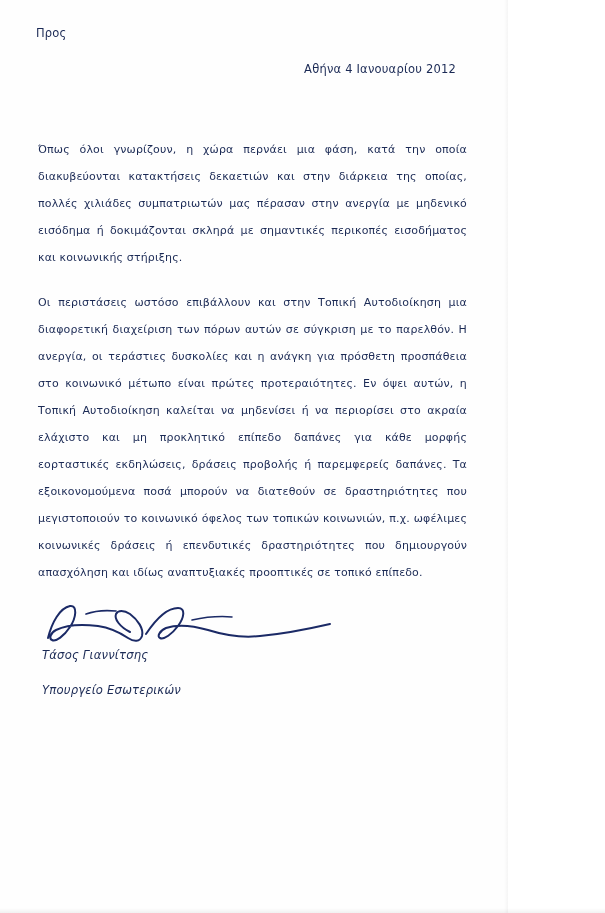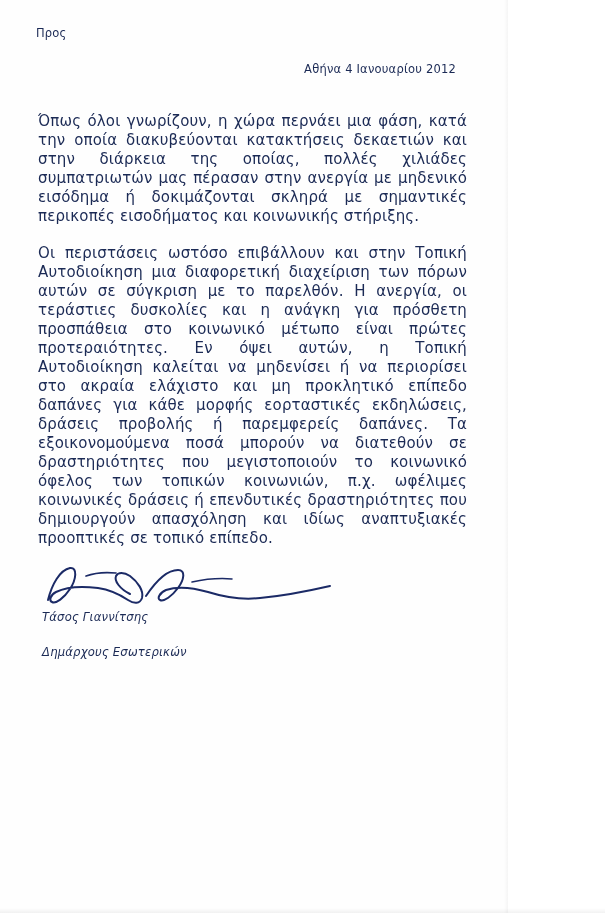--- a/index.html
+++ b/index.html
@@ -33,26 +33,26 @@
     margin-bottom: 22px;
   }
   .addr-recipient {
     margin-bottom: 42px;
   }
   .date-line {
     text-align: right;
     font-size: 11.5px;
     color: #1b2a55;
     padding-right: 14px;
-    margin-bottom: 36px;
+    margin-bottom: 60px;
     letter-spacing: 0.2px;
   }
   .para {
-    font-size: 15px;
-    line-height: 19px;
+    font-size: 11px;
+    line-height: 27px;
     text-align: justify;
     text-justify: inter-word;
     color: #1b2a55;
     margin: 0 0 18px 0;
     padding: 0 3px 0 2px;
     letter-spacing: 0.15px;
   }
   .para:last-of-type {
     margin-bottom: 0;
   }
@@ -117,18 +117,18 @@
   <div class="sig-block">
     <div class="signature">
       <svg width="300" height="48" viewBox="0 0 300 48" fill="none" xmlns="http://www.w3.org/2000/svg">
         <path d="M6 38 C10 22 18 8 28 6 C36 5 34 18 28 27 C22 36 14 42 10 40 C7 39 8 33 14 30 C24 25 40 24 56 26 C70 28 80 34 86 38 C92 42 98 42 100 36 C102 29 96 20 88 14 C82 10 76 10 74 14 C72 19 78 27 88 32" stroke="#1b2a66" stroke-width="2" stroke-linecap="round" stroke-linejoin="round"></path>
         <path d="M44 14 C52 11 64 10 74 11" stroke="#1b2a66" stroke-width="1.7" stroke-linecap="round"></path>
         <path d="M104 34 C112 22 124 8 136 8 C144 8 142 18 136 26 C130 34 122 40 118 38 C115 37 117 31 124 28 C136 24 152 26 166 30 C182 35 200 38 218 36 C240 34 262 30 288 24" stroke="#1b2a66" stroke-width="2" stroke-linecap="round" stroke-linejoin="round"></path>
         <path d="M150 20 C164 17 178 16 190 17" stroke="#1b2a66" stroke-width="1.5" stroke-linecap="round"></path>
       </svg>
     </div>
     <div class="sig-name">Τάσος Γιαννίτσης</div>
-    <div class="sig-title">Δημάρχους Εσωτερικών</div>
+    <div class="sig-title">Υπουργείο Εσωτερικών</div>
   </div>
 
   <div class="scan-edge-right"></div>
   <div class="scan-edge-bottom"></div>
 </div>
 
 </body></html>

